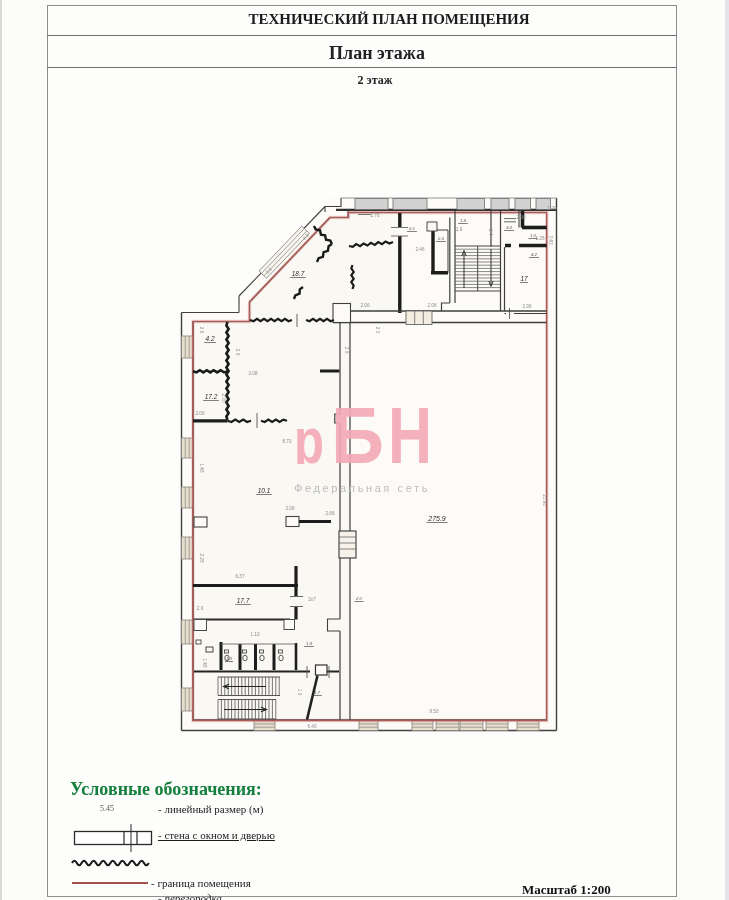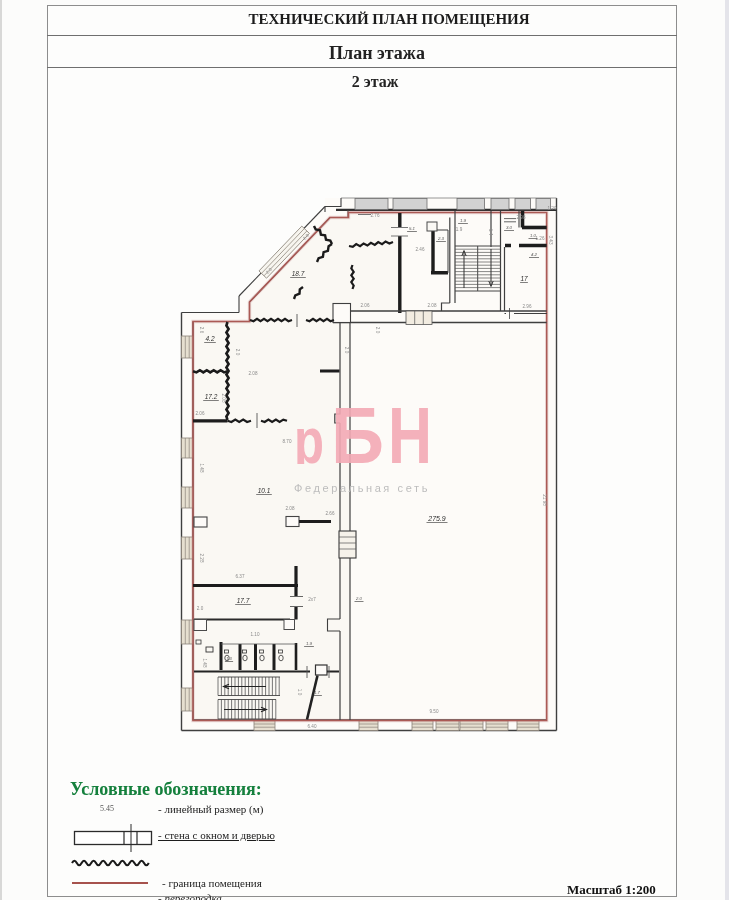--- a/index.html
+++ b/index.html
@@ -4,24 +4,24 @@
 <style>
 html,body{margin:0;padding:0;}
 body{width:729px;height:900px;position:relative;background:#fcfcfb;font-family:"Liberation Serif",serif;overflow:hidden;}
 .abs{position:absolute;}
 #photoedgeL{left:0;top:0;width:2px;height:900px;background:#b9b9b9;opacity:.55;}
 #photoedgeR{right:0;top:0;width:4px;height:900px;background:#e4e4ea;}
 #frame{left:47px;top:5px;width:628px;height:890px;border:1px solid #8d8d8d;background:#fdfdfc;}
 .hline{left:47px;width:630px;height:1px;background:#6f6f6f;}
 #title{left:389px;top:11px;transform:translateX(-50%);white-space:nowrap;font-weight:bold;font-size:15px;color:#1c1c1c;text-align:center;}
 #sub1{left:377px;top:43px;transform:translateX(-50%);white-space:nowrap;font-weight:bold;font-size:18px;color:#222;}
-#sub2{left:375px;top:72.5px;transform:translateX(-50%);white-space:nowrap;font-weight:bold;font-size:16px;color:#222;}
+#sub2{left:375px;top:72.5px;transform:translateX(-50%);white-space:nowrap;font-weight:bold;font-size:12px;color:#222;}
 #legtitle{left:70px;top:779px;font-weight:bold;font-size:18px;color:#15803d;}
 .legtxt{font-size:11px;color:#1d1d1d;}
-#masshtab{left:567px;top:882px;font-weight:bold;font-size:13px;color:#111;}
+#masshtab{left:522px;top:882px;font-weight:bold;font-size:13px;color:#111;}
 #plan{left:0;top:0;filter:blur(0.5px);}
 </style>
 </head>
 <body>
 
 <div id="photoedgeL" class="abs"></div>
 
 <div id="photoedgeR" class="abs"></div>
 
 <div id="frame" class="abs"></div>
@@ -488,15 +488,15 @@
 <div class="legtxt abs" style="left:158px;top:829px;text-decoration:underline;">- стена с окном и дверью</div>
 
 <svg class="abs" style="left:70px;top:857px;" width="84" height="12" viewBox="0 0 84 12">
 <path d="M2,6 q2.4,-4.5 4.8,0 q2.4,4.5 4.8,0 q2.4,-4.5 4.8,0 q2.4,4.5 4.8,0 q2.4,-4.5 4.8,0 q2.4,4.5 4.8,0 q2.4,-4.5 4.8,0 q2.4,4.5 4.8,0 q2.4,-4.5 4.8,0 q2.4,4.5 4.8,0 q2.4,-4.5 4.8,0 q2.4,4.5 4.8,0 q2.4,-4.5 4.8,0 q2.4,4.5 4.8,0 q2.4,-4.5 4.8,0 q2.4,4.5 4.8,0" fill="none" stroke="#1a1a1a" stroke-width="2.1"></path>
 </svg>
 
 <div class="legtxt abs" style="left:158px;top:892px;font-style:italic;">- перегородка</div>
 
 <div class="abs" style="left:72px;top:882px;width:76px;height:2.4px;background:#a6524d;"></div>
 
-<div class="legtxt abs" style="left:162px;top:877px;">- граница помещения</div>
+<div class="legtxt abs" style="left:151px;top:877px;">- граница помещения</div>
 
 <div id="masshtab" class="abs">Масштаб 1:200</div>
 
 </body></html>

